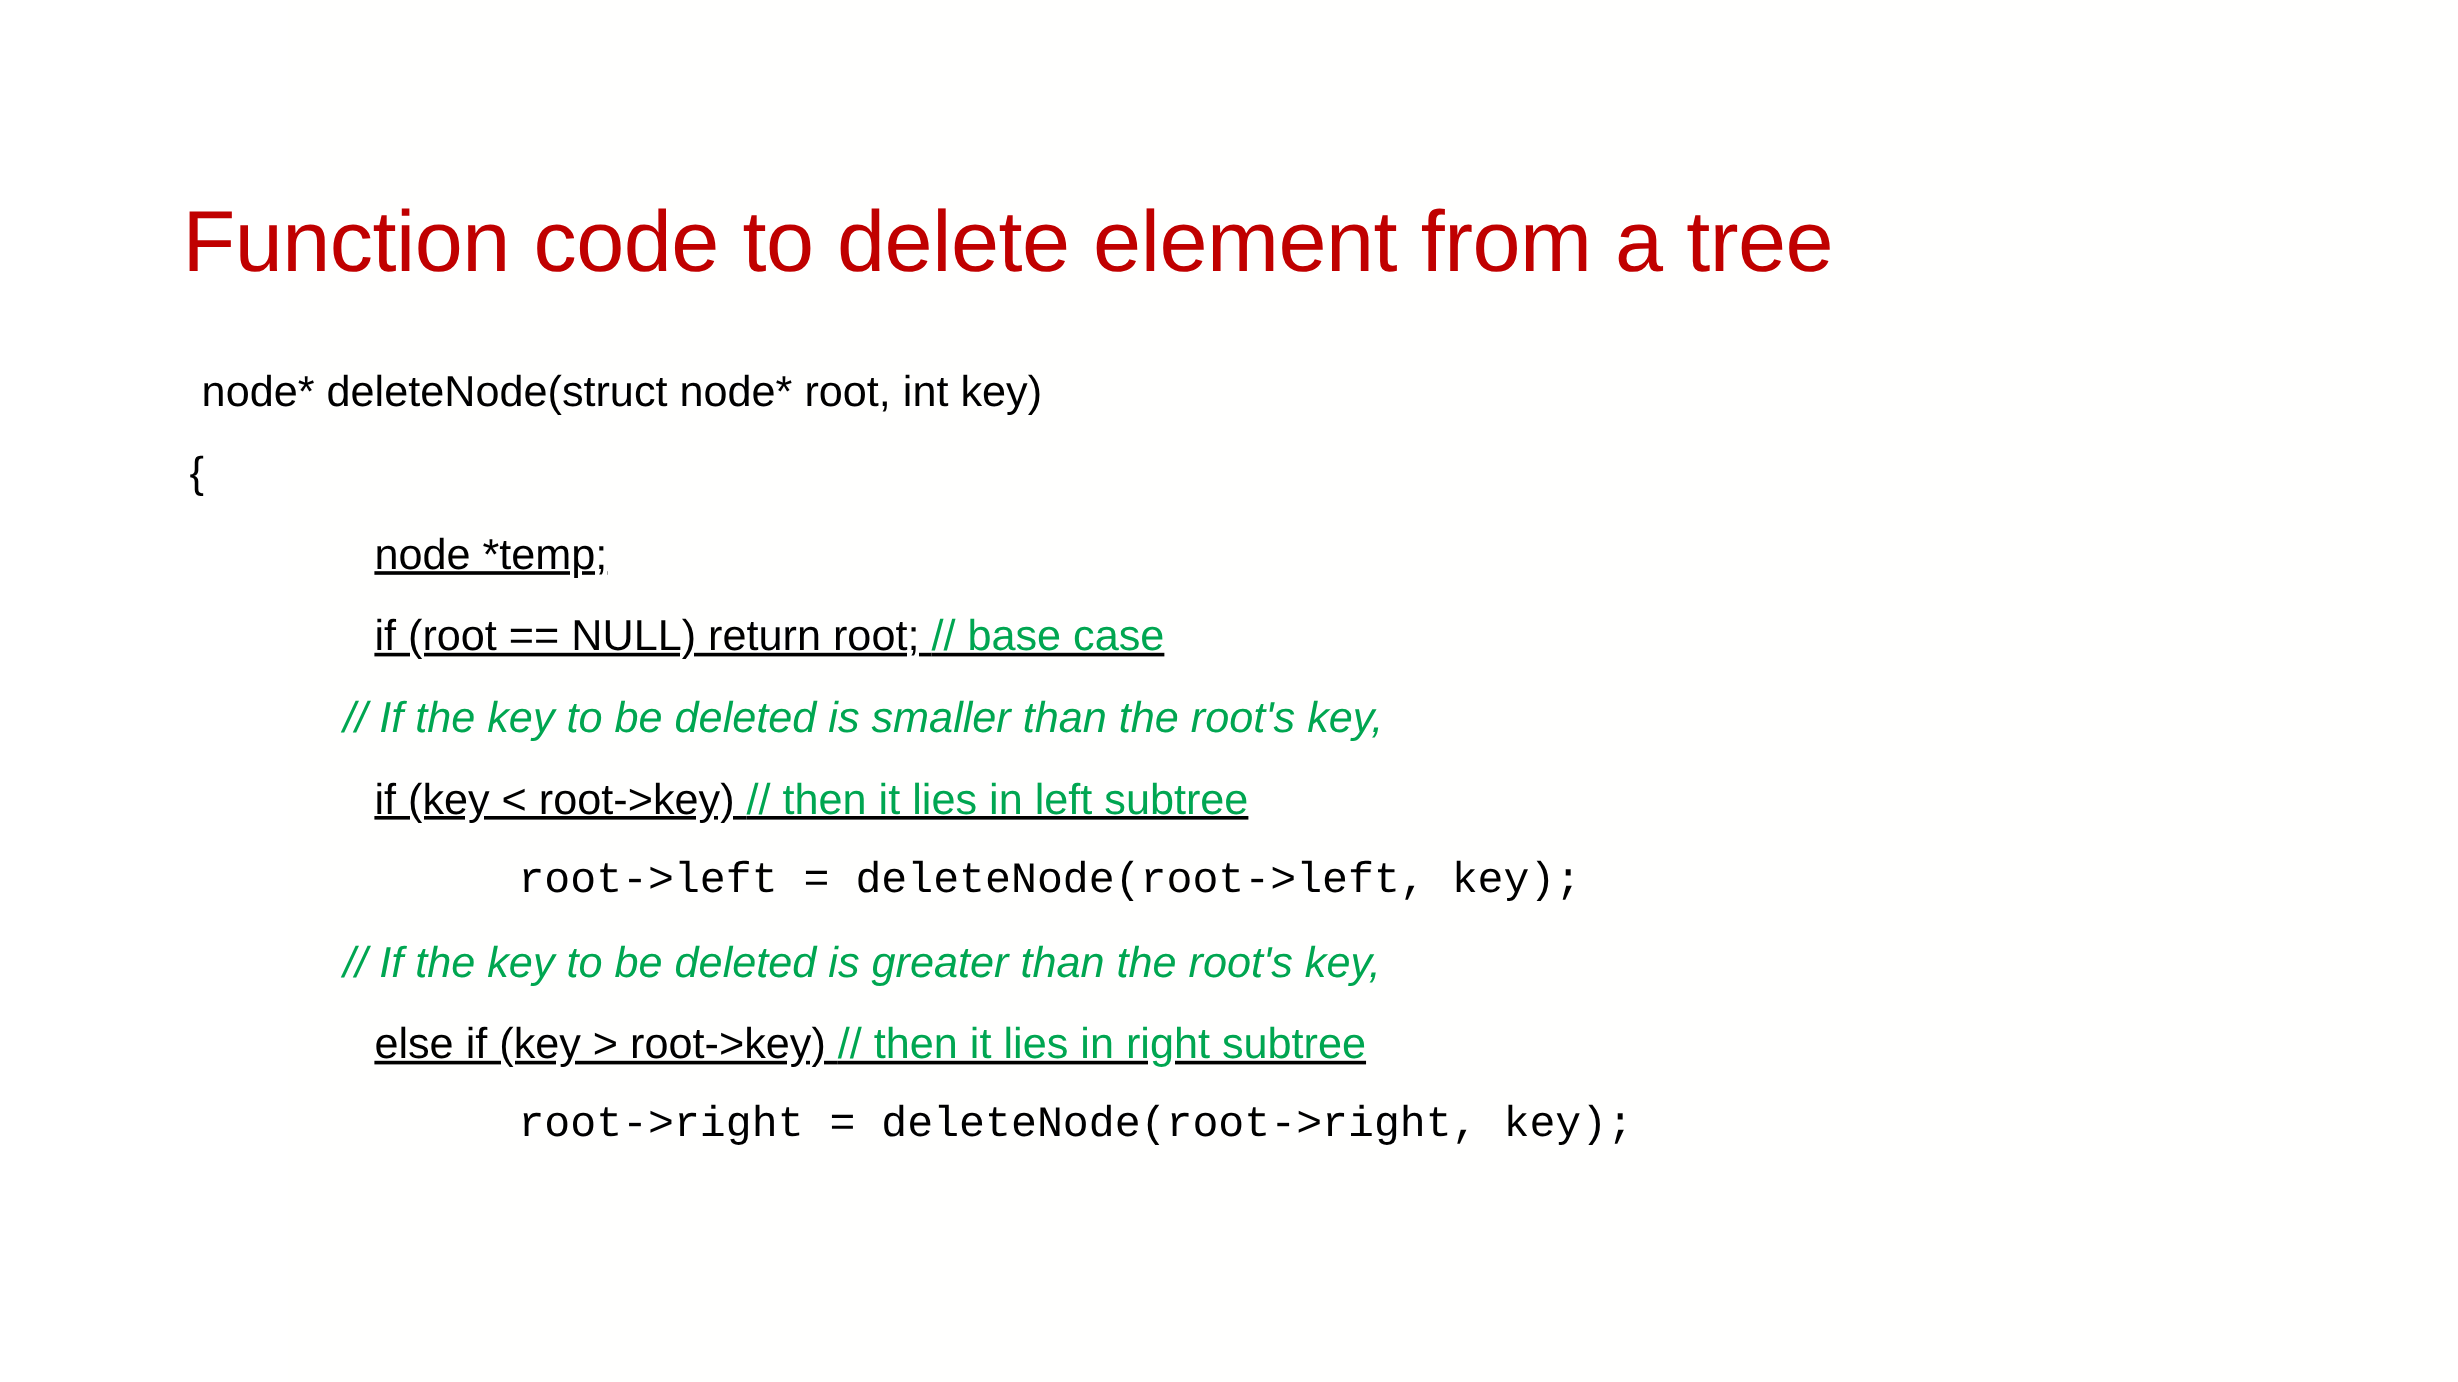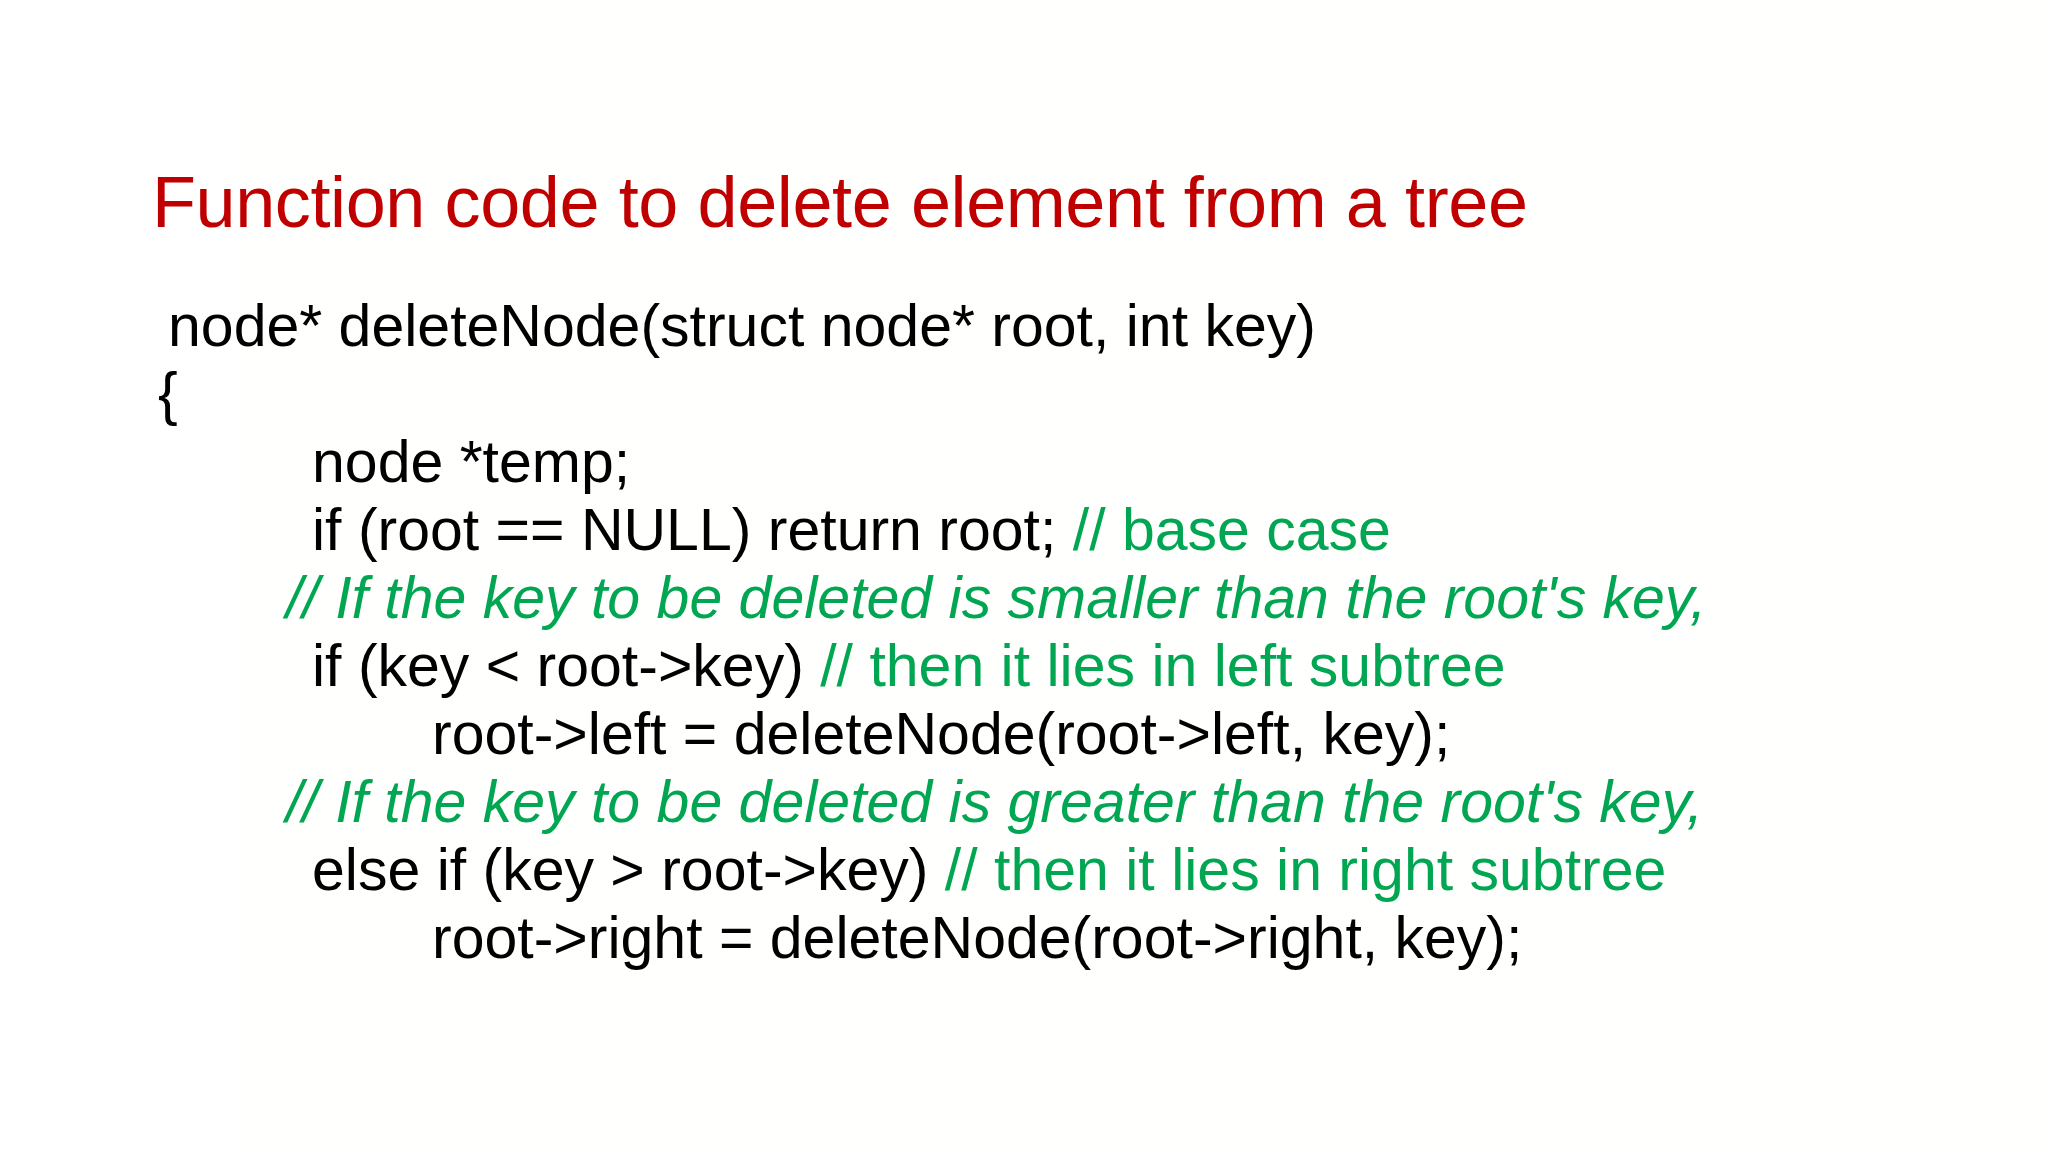--- a/index.html
+++ b/index.html
@@ -38,42 +38,42 @@
     line-height: 1.18;
     font-weight: normal;
     letter-spacing: -0.4px;
     white-space: nowrap;
   }
   .code-block {
     position: absolute;
     left: 0px;
     top: 292px;
     width: 2048px;
-    font-size: 59px;
+    font-size: 36px;
     line-height: 68px;
     color: #000000;
     white-space: pre;
   }
   .code-line {
     display: block;
     height: 68px;
     white-space: pre;
   }
   .code-line .seg {
     white-space: pre;
   }
   .tok-code   { color: #000000; }
   .tok-comment{ color: #00A651; margin-top: 19px; }
 
   
   .ind-0 { padding-left: 168px; }
   .ind-1 { padding-left: 158px; }
-  .ind-2 { padding-left: 312px; }
+  .ind-2 { padding-left: 312px; text-decoration: underline; }
   .ind-3 { padding-left: 286px; font-style: italic; }
-  .ind-4 { padding-left: 432px; }
+  .ind-4 { padding-left: 432px; font-family: Liberation Mono, monospace; }
 </style>
 </head>
 <body>
 
 <div class="slide" style="background: rgb(255, 255, 255);">
 
   <div class="placeholder-tint"></div>
 
   <h1 class="slide-title" style="color: rgb(192, 0, 0);">Function code to delete element from a tree</h1>
 

